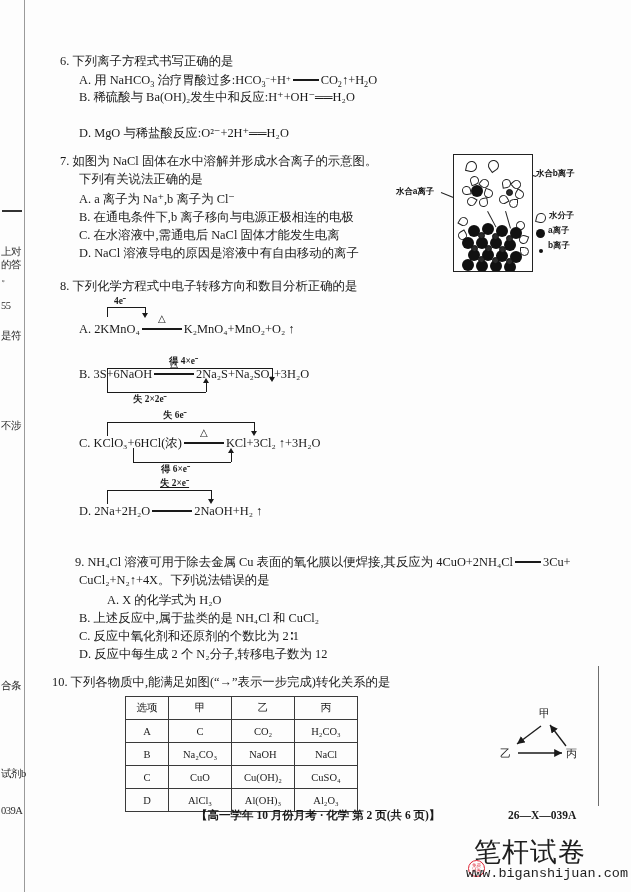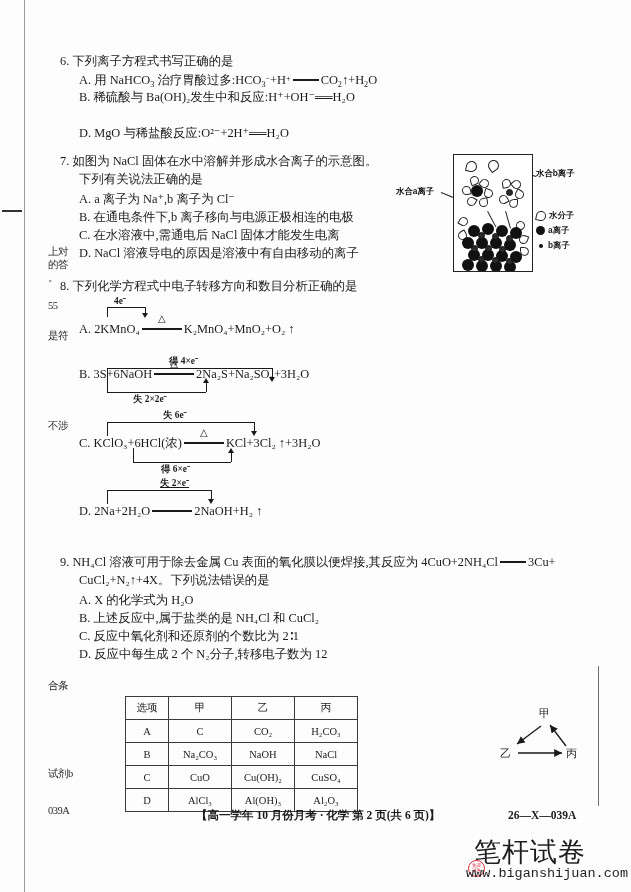--- a/index.html
+++ b/index.html
@@ -46,24 +46,23 @@
     top: 0;
     width: 24px;
     height: 892px;
     font-size: 10.5px;
     line-height: 12px;
     color: #2a2a2a;
     font-family: "Liberation Serif", serif;
   }
   #margin-col .mfrag {
     position: absolute;
-    left: 12px;
+    left: 1px;
     white-space: nowrap;
     letter-spacing: -0.5px;
-    padding-left: 36px;
   }
   .mdash {
     position: absolute;
     left: 2px;
     width: 20px;
     height: 2px;
     background: #333;
   }
 
   
@@ -181,21 +180,21 @@
     left: 138px;
     top: 56px;
     font-size: 8.4px;
     font-family: "Liberation Sans", sans-serif;
     font-weight: bold;
     line-height: 15px;
     white-space: nowrap;
   }
   #fig7 .legend .row {
     display: flex;
-    align-items: center;
+    align-items: flex-end;
     gap: 3px;
     height: 15px;
   }
   .lgw {
     width: 8px; height: 8px;
     border: 1.3px solid #222;
     border-radius: 50% 50% 50% 0;
     transform: rotate(12deg);
     flex: 0 0 auto;
   }
@@ -430,29 +429,30 @@
       <div class="hbar" style="left:2px; top:12px; width:104px;"></div>
       <div class="vleft" style="left:2px; top:12px; height:14px;"></div>
       <div class="vright" style="left:106px; top:12px; height:10px;"></div>
       <div class="arw-down" style="left:103px; top:21px;"></div>
     </div>
     <div class="opt" style="top:502px;">
       <span>D.</span>
       <span>2Na+2H₂O</span><span class="rxn wide"></span><span>2NaOH+H₂ ↑</span>
     </div>
 
-    <div class="q" style="top:553px;">
+    <div class="q" style="top:553px;margin-left:15px;">
       <span>9. NH₄Cl 溶液可用于除去金属 Cu 表面的氧化膜以便焊接,其反应为 4CuO+2NH₄Cl</span><span class="rxn"></span><span>3Cu+</span>
     </div>
     <div class="indent" style="top:571px;">CuCl₂+N₂↑+4X。下列说法错误的是</div>
-    <div class="opt" style="top:591px;">A. X 的化学式为 H₂O</div>
+    <div class="opt" style="top:591px;margin-left:28px;">A. X 的化学式为 H₂O</div>
     <div class="opt" style="top:609px;">B. 上述反应中,属于盐类的是 NH₄Cl 和 CuCl₂</div>
     <div class="opt" style="top:627px;">C. 反应中氧化剂和还原剂的个数比为 2∶1</div>
     <div class="opt" style="top:645px;font-family:Liberation Serif, serif;">D. 反应中每生成 2 个 N₂分子,转移电子数为 12</div>
 
+    <div class="q" style="top:673px; left:-8px;">10. 下列各物质中,能满足如图(“→”表示一步完成)转化关系的是</div>
 
   </div>
 
   <div id="fig7">
 
     <div class="lbl" style="left:-2px; top:34px;">水合a离子</div>
     <div class="leader" style="left:43px; top:40px; width:22px; transform: rotate(22deg);"></div>
 
     <div class="lbl" style="left:138px; top:16px;">水合b离子</div>
     <div class="leader" style="left:110px; top:24px; width:28px; transform: rotate(18deg); transform-origin: right center;"></div>

